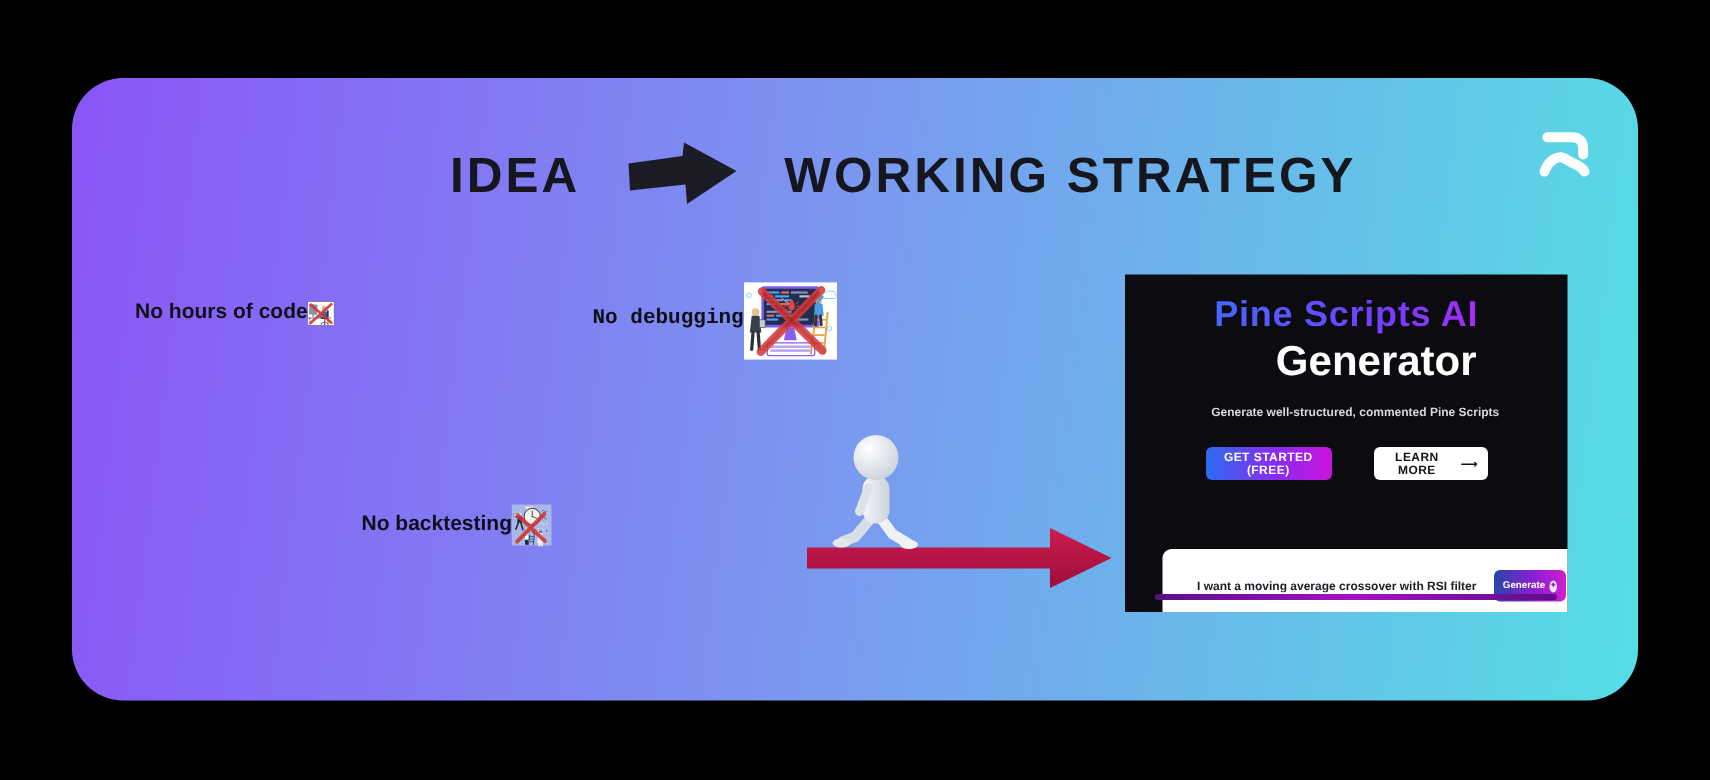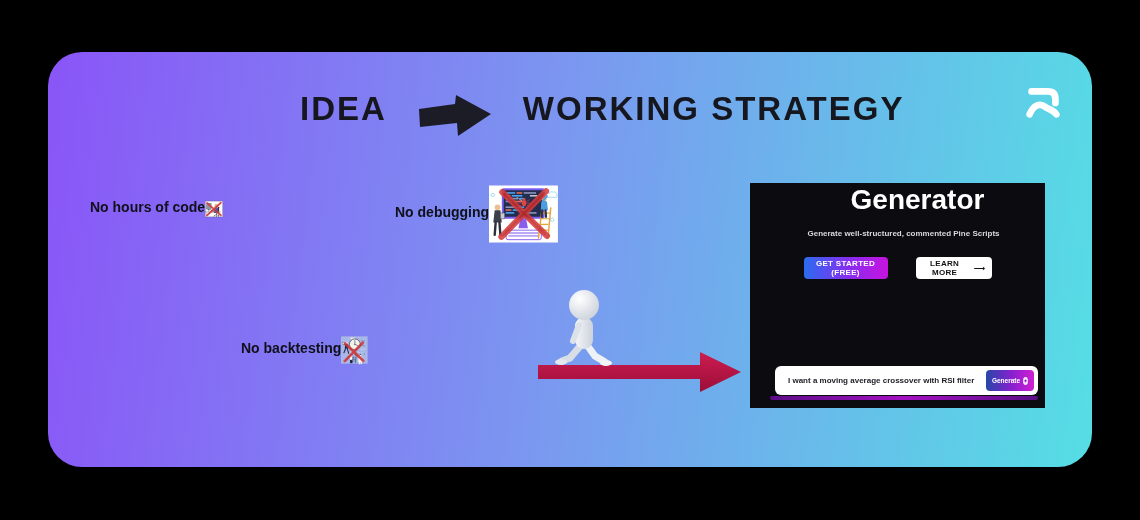--- a/index.html
+++ b/index.html
@@ -1,21 +1,21 @@
 <!DOCTYPE html>
 <html><head>
 <meta charset="utf-8">
 <style>
   html,body{margin:0;padding:0;background:#000;width:1140px;height:520px;overflow:hidden;
     font-family:"Liberation Sans","DejaVu Sans",sans-serif;}
   .stage{position:relative;width:1140px;height:520px;background:#000;}
   .card{position:absolute;left:48px;top:52px;width:1044px;height:415px;border-radius:34px;
     background:linear-gradient(97deg,#8a55f7 0%,#7b97f0 48%,#55dee4 100%);}
   
-  .title-bar{position:absolute;left:252px;top:40px;height:48px;display:flex;gap:26px;}
+  .title-bar{position:absolute;left:252px;top:40px;height:48px;display:flex;align-items:center;gap:26px;}
   .big-heading{font-weight:800;font-size:33px;letter-spacing:2px;color:#16161f;line-height:1;}
   
   .logo{position:absolute;left:974px;top:28px;width:42px;height:42px;}
   
   .feature{position:absolute;display:flex;flex-direction:row;align-items:center;}
   .feature-label{font-weight:800;font-size:14px;color:#10101a;margin-bottom:4px;white-space:nowrap;}
   .illu{display:block;}
   
   .journey{position:absolute;left:487px;top:233px;}
   
@@ -25,21 +25,21 @@
     background:linear-gradient(90deg,#2f7bff 0%,#7a3bff 62%,#d01fe0 100%);
     -webkit-background-clip:text;background-clip:text;color:transparent;}
   .panel-title-rest{text-align:center;font-size:28px;font-weight:800;color:#fff;margin-top:1px;padding-left:40px;}
   .panel-sub{margin-top:12px;text-align:center;font-size:8px;font-weight:700;color:#d8d8dc;line-height:1.5;padding-left:12px;}
   .btn-row{margin-top:17px;display:flex;justify-content:center;align-items:center;gap:28px;}
   .btn{border:none;cursor:pointer;border-radius:4px;height:22px;display:flex;align-items:center;
     justify-content:center;font-family:inherit;font-weight:800;font-size:8px;letter-spacing:.3px;text-align:center;}
   .btn-primary{width:84px;background:linear-gradient(90deg,#2b6cf0 0%,#8a2bf0 55%,#c813dd 100%);color:#fff;}
   .btn-secondary{width:76px;background:#fff;color:#121212;gap:6px;}
   .prompt-row{position:absolute;left:25px;top:183px;width:263px;height:29px;background:#fff;border-radius:6px;
-    display:flex;align-items:center;padding:0;}
+    display:flex;align-items:center;padding:10px;}
   .prompt-input{flex:1;border:none;outline:none;background:transparent;font-family:inherit;
     font-size:8px;font-weight:800;color:#1c1c24;padding:0 6px 0 13px;}
   .btn-generate{width:48px;height:21px;margin-right:4px;border:none;border-radius:4px;cursor:pointer;
     background:linear-gradient(90deg,#2647a8 0%,#8a1fd0 55%,#cf1fd1 100%);color:#fff;font-family:inherit;
     font-weight:700;font-size:6.5px;display:flex;align-items:center;justify-content:center;gap:3px;}
   .gen-spark{display:inline-flex;width:8px;height:8px;border-radius:50%;background:#efe7f7;color:#8a1fd0;
     font-size:6px;line-height:8px;align-items:center;justify-content:center;}
   .prompt-underline{position:absolute;left:20px;top:213px;width:268px;height:4px;
     background:linear-gradient(90deg,#5c0e86,#a411c4,#5c0e86);border-radius:2px;}
 </style>
@@ -96,21 +96,21 @@
 
         <g opacity="0.88">
           <path d="M16,16 L118,106" stroke="#d63c3c" stroke-width="14" stroke-linecap="round"></path>
           <path d="M118,14 L14,108" stroke="#d63c3c" stroke-width="14" stroke-linecap="round"></path>
           <path d="M20,20 L114,102" stroke="#b82525" stroke-width="5" stroke-linecap="round" opacity="0.6"></path>
           <path d="M114,18 L18,104" stroke="#b82525" stroke-width="5" stroke-linecap="round" opacity="0.6"></path>
         </g>
       </svg>
     </div>
 
-    <div class="feature" style="left:347px;top:102px;width:163px;">
+    <div class="feature" style="left:347px;top:102px;width:163px;font-family:Liberation Mono, monospace;">
       <div class="feature-label">No debugging</div>
       <svg class="illu" width="145" height="120" viewBox="0 0 145 120">
         <rect x="0" y="0" width="145" height="120" fill="#ffffff"></rect>
         <path d="M118,22 q2,-7 9,-6 q3,-5 9,-2 q6,-2 6,5 q4,3 0,6 h-22 q-4,0 -2,-3z" fill="none" stroke="#7fd0e8" stroke-width="1.5"></path>
         <circle cx="8" cy="20" r="3.5" fill="none" stroke="#7fd0e8" stroke-width="1.5"></circle>
         <circle cx="133" cy="72" r="3.5" fill="none" stroke="#7fd0e8" stroke-width="1.5"></circle>
 
         <rect x="27" y="6" width="90" height="64" rx="4" fill="#7b5cf0"></rect>
         <rect x="31" y="10" width="82" height="56" rx="2" fill="#232d4e"></rect>
         <g>
@@ -241,20 +241,21 @@
         <path d="M52,60 L60,71 L70,77" stroke="#eef1f5" stroke-width="7" fill="none" stroke-linecap="round"></path>
         <ellipse cx="26" cy="77" rx="6" ry="3" fill="#e4e8ee"></ellipse>
         <ellipse cx="71" cy="78" rx="6" ry="3" fill="#f2f4f8"></ellipse>
         <rect x="40" y="32" width="18" height="32" rx="9" fill="url(#bodyG)"></rect>
         <path d="M44,40 L38,56" stroke="#dde2e9" stroke-width="6" fill="none" stroke-linecap="round"></path>
         <circle cx="49" cy="20" r="15" fill="url(#headG)"></circle>
       </g>
     </svg>
 
     <div class="panel">
+      <div class="panel-title-accent">Pine Scripts AI</div>
       <div class="panel-title-rest">Generator</div>
       <div class="panel-sub">
         <div>Generate well-structured, commented Pine Scripts</div>
       </div>
       <div class="btn-row">
         <button class="btn btn-primary">
           <span>GET STARTED (FREE)</span>
         </button>
         <button class="btn btn-secondary">
           <span>LEARN MORE</span>

